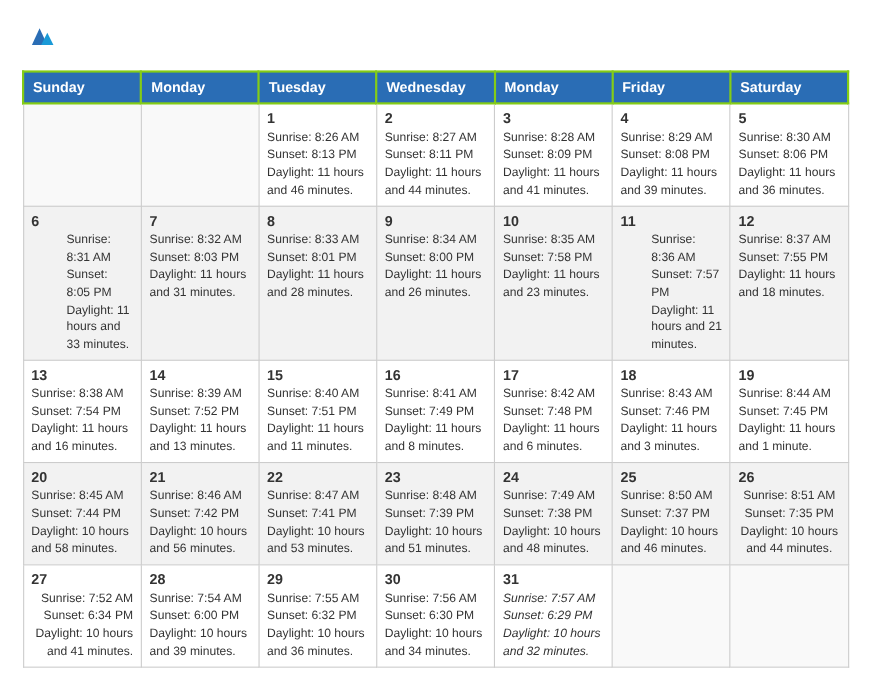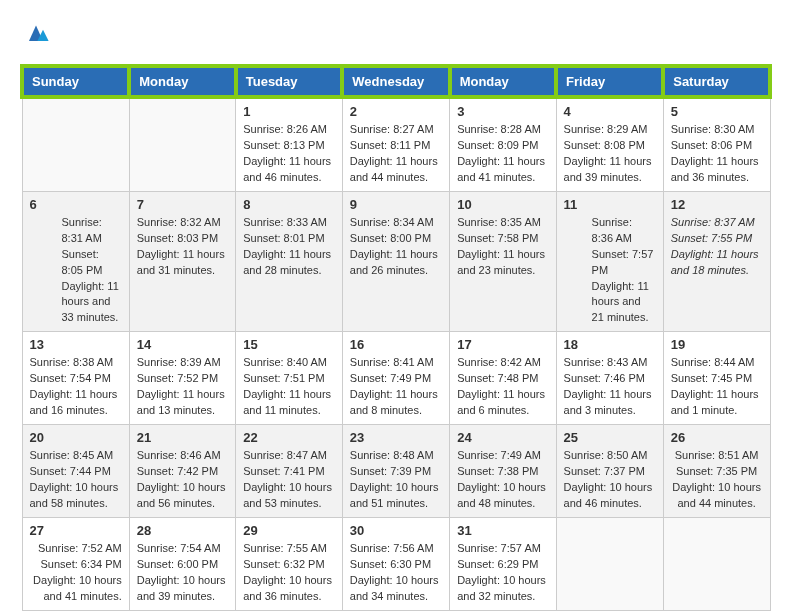--- a/index.html
+++ b/index.html
@@ -49,21 +49,21 @@
       border-collapse: collapse;
       border: 1px solid #ccc;
     }
     .calendar th {
       background: #2a6db5;
       color: #fff;
       text-align: left;
       padding: 6px 8px;
       font-size: 13px;
       font-weight: bold;
-      border: 4px solid #84cc16;
+      border: 2px solid #84cc16;
     }
     .calendar td {
       vertical-align: top;
       padding: 5px 7px;
       border: 1px solid #ccc;
       font-size: 11px;
       color: #333;
       background: #fff;
       width: 108px;
       min-height: 80px;
@@ -188,21 +188,21 @@
 Daylight: 11 hours and 23 minutes.</div>
         </td>
         <td>
           <span class="day-number">11</span>
           <div class="day-info" style="white-space: pre-line; margin-left: 28px;">Sunrise: 8:36 AM
 Sunset: 7:57 PM
 Daylight: 11 hours and 21 minutes.</div>
         </td>
         <td>
           <span class="day-number">12</span>
-          <div class="day-info" style="white-space: pre-line; font-style: italic;">Sunrise: 8:37 AM
+          <div class="day-info" style="white-space: pre-line;">Sunrise: 8:37 AM
 Sunset: 7:55 PM
 Daylight: 11 hours and 18 minutes.</div>
         </td>
       </tr>
       <tr>
         <td>
           <span class="day-number">13</span>
           <div class="day-info" style="white-space: pre-line;">Sunrise: 8:38 AM
 Sunset: 7:54 PM
 Daylight: 11 hours and 16 minutes.</div>
@@ -308,21 +308,21 @@
 Daylight: 10 hours and 36 minutes.</div>
         </td>
         <td>
           <span class="day-number">30</span>
           <div class="day-info" style="white-space: pre-line;">Sunrise: 7:56 AM
 Sunset: 6:30 PM
 Daylight: 10 hours and 34 minutes.</div>
         </td>
         <td>
           <span class="day-number">31</span>
-          <div class="day-info" style="white-space: pre-line;">Sunrise: 7:57 AM
+          <div class="day-info" style="white-space: pre-line; font-style: italic;">Sunrise: 7:57 AM
 Sunset: 6:29 PM
 Daylight: 10 hours and 32 minutes.</div>
         </td>
         <td class="empty"></td>
         <td class="empty"></td>
       </tr>
     </tbody>
 </table>
 
 </body></html>

